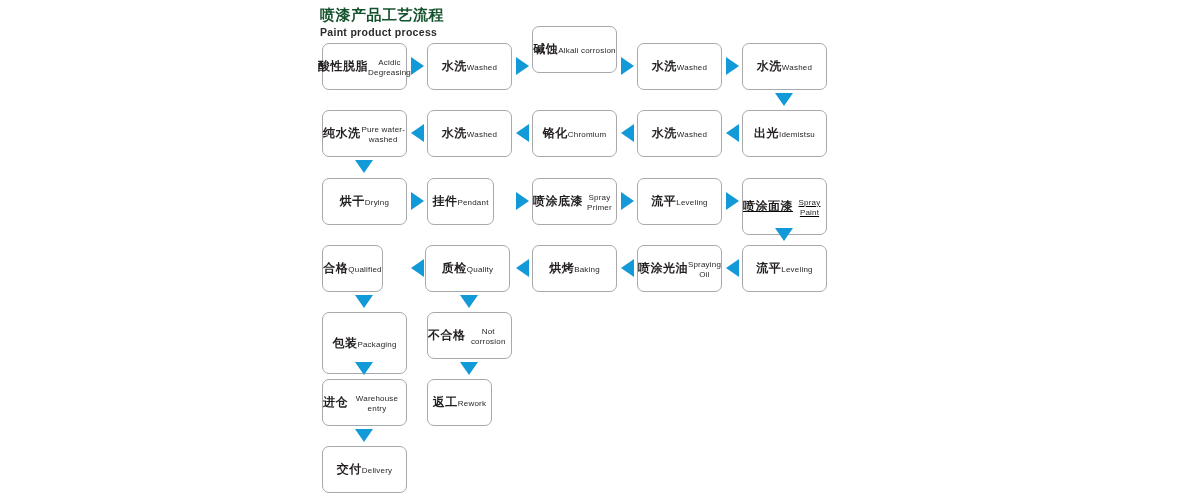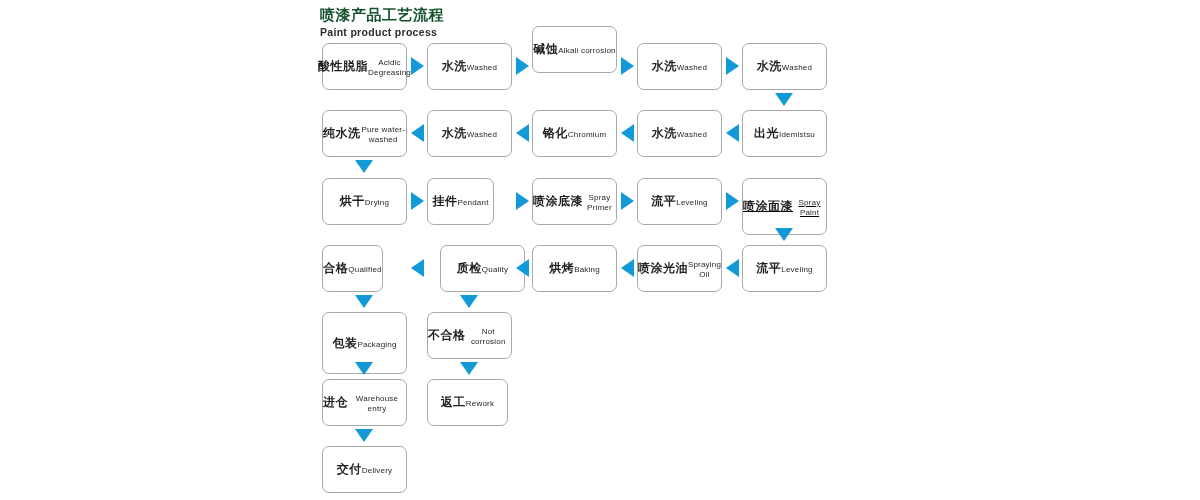--- a/index.html
+++ b/index.html
@@ -167,21 +167,21 @@
         <div class="en">Leveling</div>
       </div>
       <div class="node" style="left: 742px; top: 178px; width: 85px; height: 57px; text-decoration: underline;">
         <div class="cn">喷涂面漆</div>
         <div class="en">Spray Paint</div>
       </div>
       <div class="node" style="left: 322px; top: 245px; width: 61px; height: 47px;">
         <div class="cn">合格</div>
         <div class="en">Qualified</div>
       </div>
-      <div class="node" style="left: 440px; top: 245px; width: 85px; height: 47px;">
+      <div class="node" style="left: 425px; top: 245px; width: 85px; height: 47px;">
         <div class="cn">质检</div>
         <div class="en">Quality</div>
       </div>
       <div class="node" style="left: 532px; top: 245px; width: 85px; height: 47px;">
         <div class="cn">烘烤</div>
         <div class="en">Baking</div>
       </div>
       <div class="node" style="left: 637px; top: 245px; width: 85px; height: 47px;">
         <div class="cn">喷涂光油</div>
         <div class="en">Spraying Oil</div>
@@ -195,21 +195,21 @@
         <div class="en">Packaging</div>
       </div>
       <div class="node" style="left: 427px; top: 312px; width: 85px; height: 47px;">
         <div class="cn">不合格</div>
         <div class="en">Not corrosion</div>
       </div>
       <div class="node" style="left: 322px; top: 379px; width: 85px; height: 47px;">
         <div class="cn">进仓</div>
         <div class="en">Warehouse entry</div>
       </div>
-      <div class="node" style="left: 427px; top: 379px; width: 81px; height: 47px;">
+      <div class="node" style="left: 427px; top: 379px; width: 65px; height: 47px;">
         <div class="cn">返工</div>
         <div class="en">Rework</div>
       </div>
       <div class="node" style="left: 322px; top: 446px; width: 85px; height: 47px;">
         <div class="cn">交付</div>
         <div class="en">Delivery</div>
       </div>
     </div>
   <div id="arrows-layer">
       <div class="arrow right" style="left: 411px; top: 57px;"></div>

